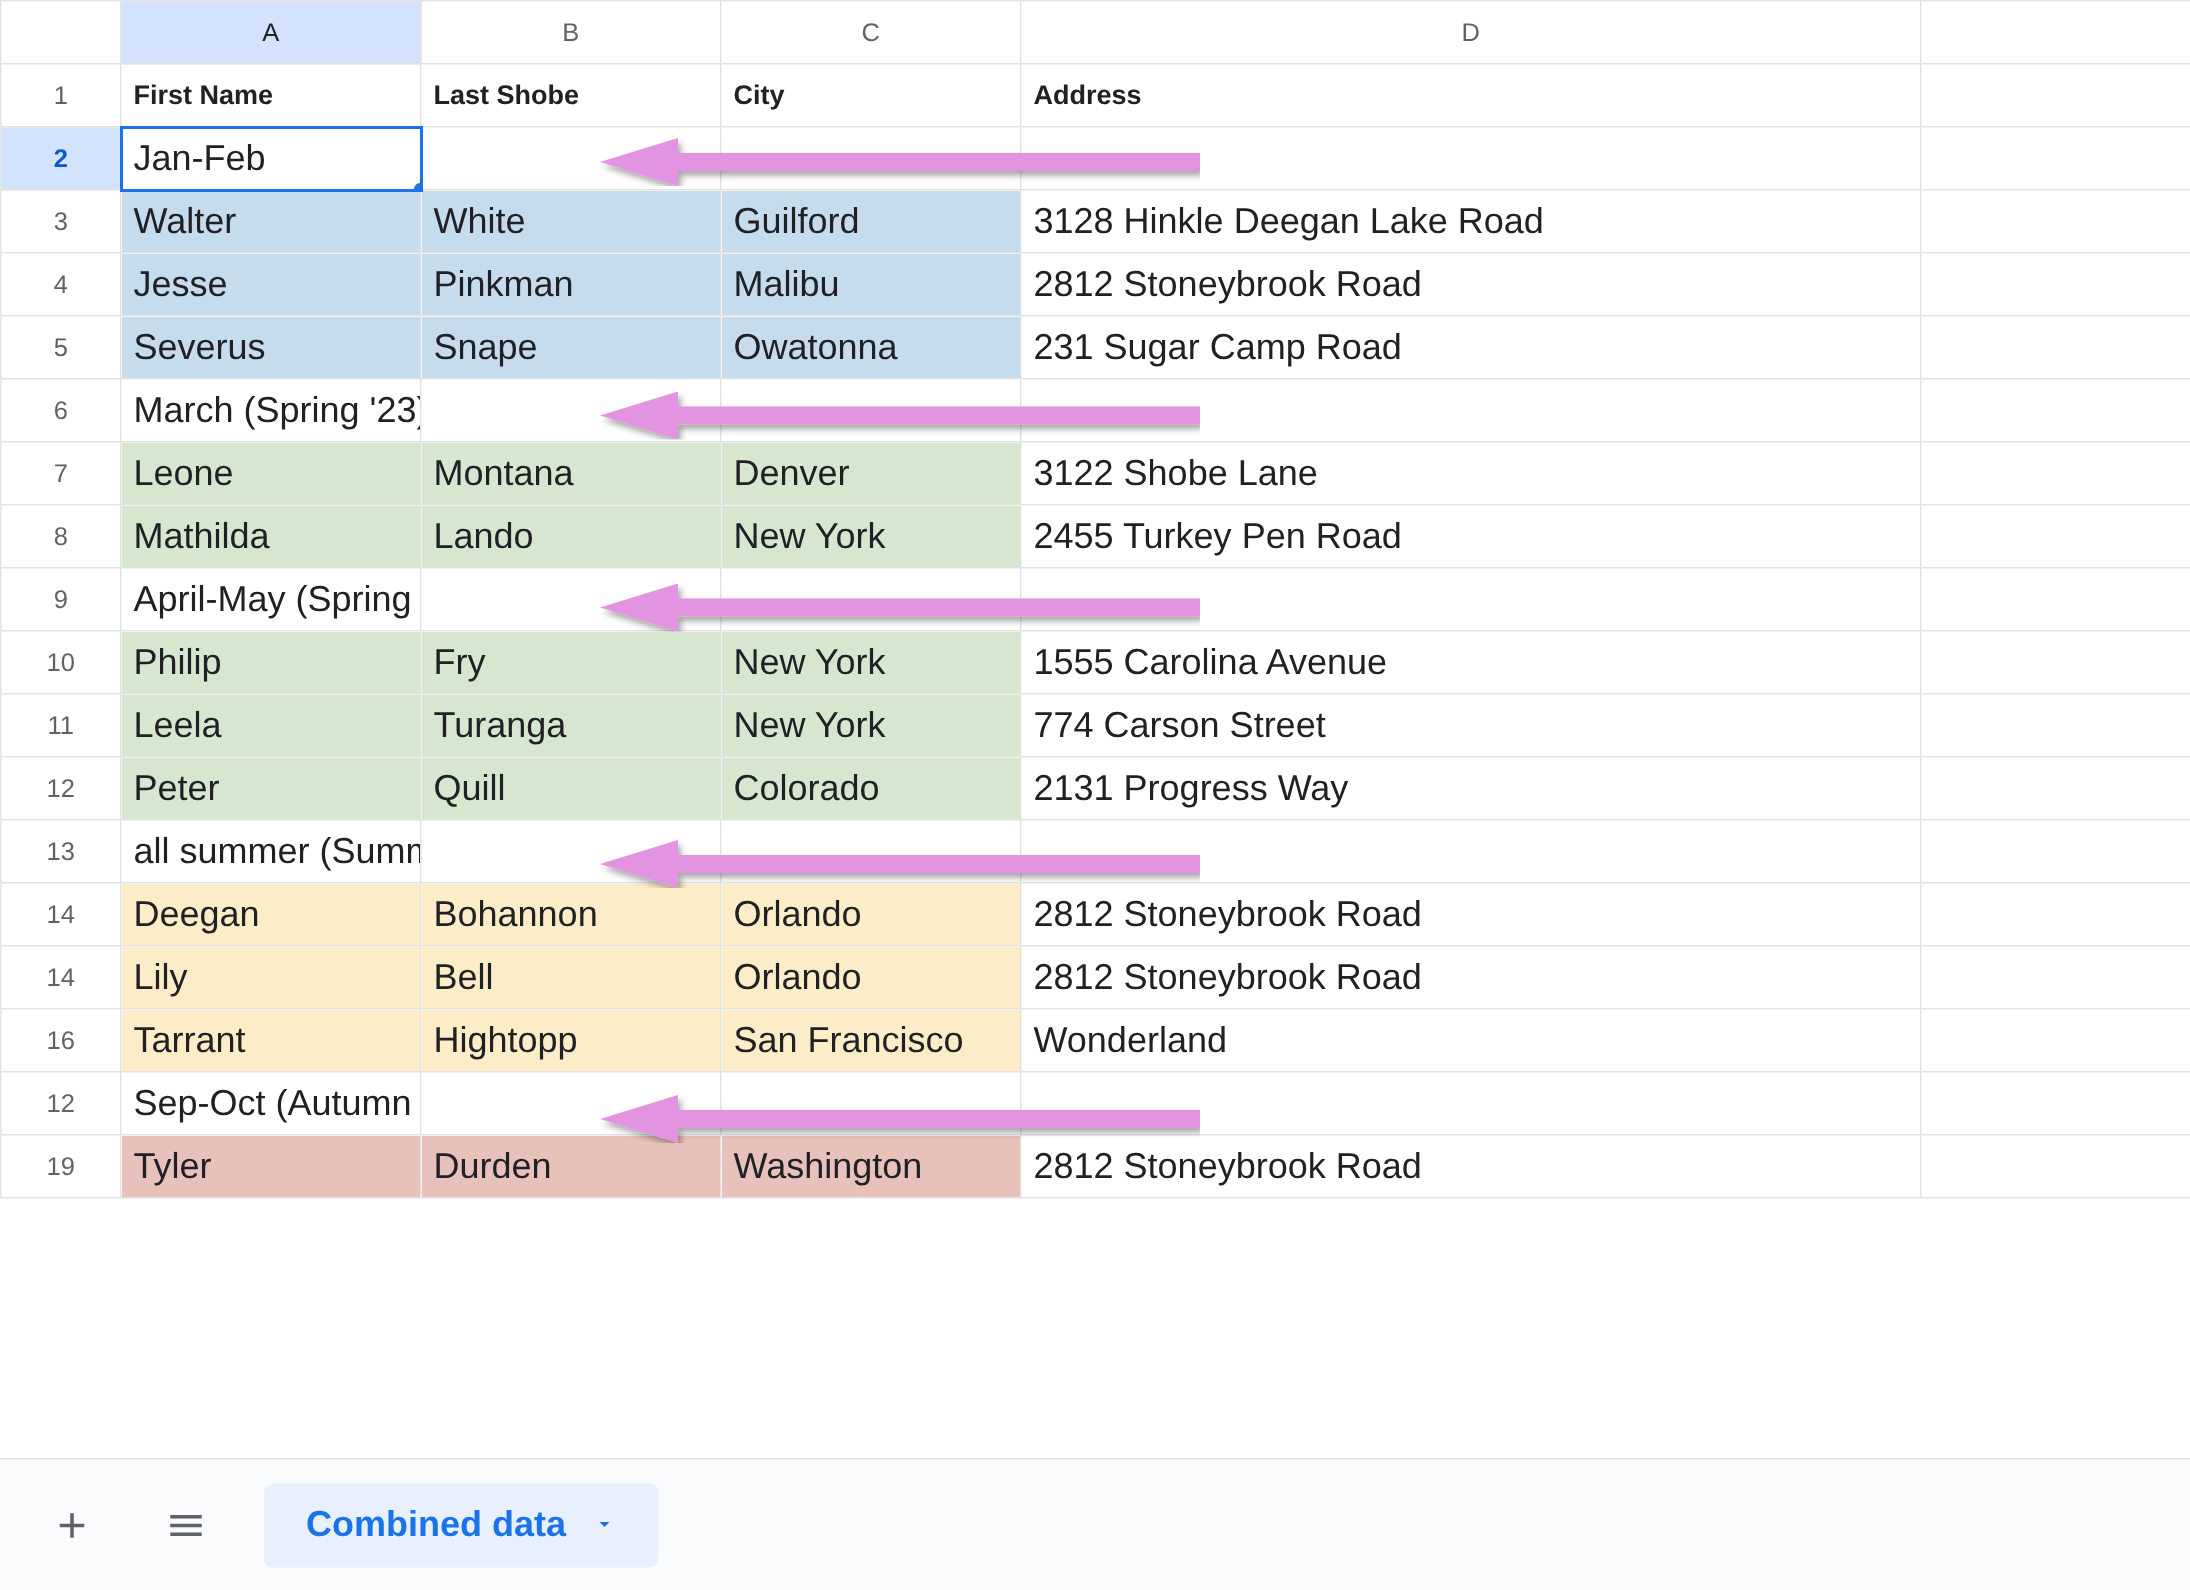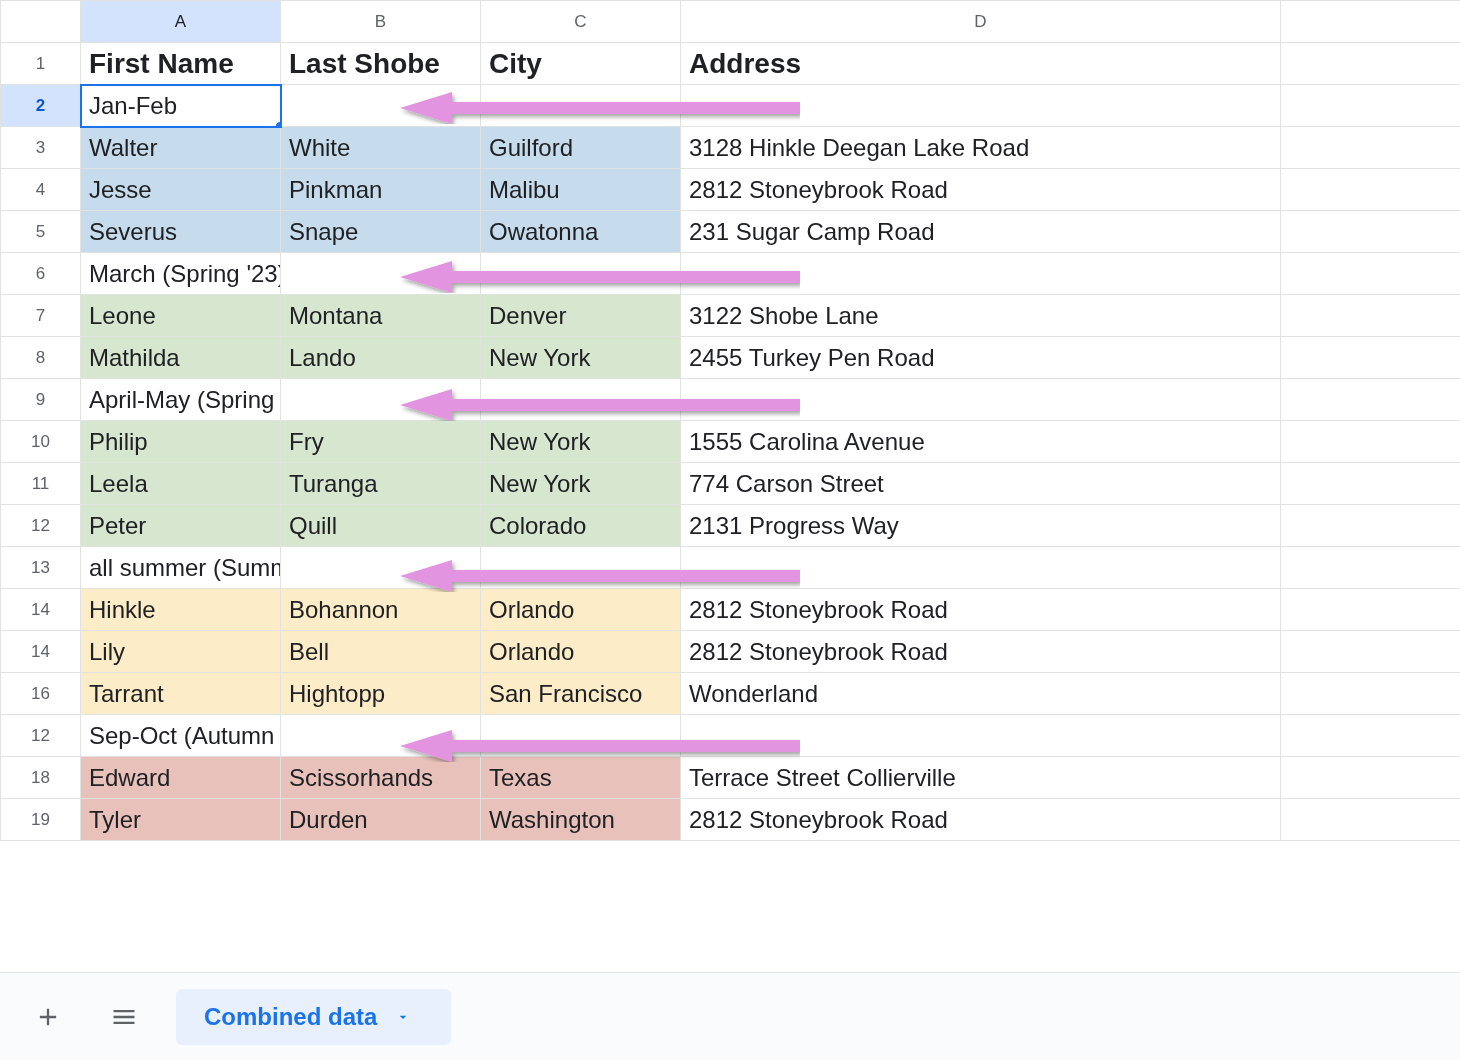--- a/index.html
+++ b/index.html
@@ -51,21 +51,21 @@
     border: 1px solid #e1e3e1;
     padding: 4px 8px;
     font-size: 24px;
     color: #202124;
     height: 42px;
     vertical-align: middle;
     white-space: nowrap;
     overflow: hidden;
     position: relative;
   }
-  tr.hdr td.cell { font-weight: 700; font-size: 28px; }
+  tr.hdr td.cell { font-weight: 700; font-size: 18px; }
   tr.row-blue td.cell.c-a, tr.row-blue td.cell.c-b, tr.row-blue td.cell.c-c { background: #c6dbeb; }
   tr.row-green td.cell.c-a, tr.row-green td.cell.c-b, tr.row-green td.cell.c-c { background: #d6e6cf; }
   tr.row-yellow td.cell.c-a, tr.row-yellow td.cell.c-b, tr.row-yellow td.cell.c-c { background: #fdecc8; }
   tr.row-pink td.cell.c-a, tr.row-pink td.cell.c-b, tr.row-pink td.cell.c-c { background: #e8c2ba; }
   td.cell.selected {
     outline: 2px solid #1a73e8;
     outline-offset: -1px;
     z-index: 2;
   }
   .sel-handle {
@@ -110,21 +110,21 @@
   .sb-btn {
     width: 48px; height: 48px;
     display: flex; align-items: center; justify-content: center;
     color: #5f6368;
     cursor: pointer;
     border-radius: 6px;
   }
   .sb-btn svg { width: 28px; height: 28px; }
   .tab {
     height: 56px;
-    padding: 0 40px 0 28px;
+    padding: 0 28px 0 28px;
     display: flex; align-items: center; gap: 14px;
     background: #e8f0fe;
     color: #1a73e8;
     font-weight: 600;
     font-size: 24px;
     border-radius: 6px;
   }
   .tab .caret { margin-left: 4px; }
 </style>
 </head>
@@ -257,21 +257,21 @@
     <th class="rowhdr">13</th>
     <td class="cell c-a">all summer (Summer '23)</td>
     <td class="cell c-b"></td>
     <td class="cell c-c"></td>
     <td class="cell c-d"></td>
     <td class="cell"></td>
   </tr>
 
   <tr class="row-yellow">
     <th class="rowhdr">14</th>
-    <td class="cell c-a">Hinkle</td>
+    <td class="cell c-a">Deegan</td>
     <td class="cell c-b">Bohannon</td>
     <td class="cell c-c">Orlando</td>
     <td class="cell c-d">2812 Stoneybrook Road</td>
     <td class="cell"></td>
   </tr>
   <tr class="row-yellow">
     <th class="rowhdr">14</th>
     <td class="cell c-a">Lily</td>
     <td class="cell c-b">Bell</td>
     <td class="cell c-c">Orlando</td>
@@ -289,28 +289,20 @@
 
   <tr>
     <th class="rowhdr">12</th>
     <td class="cell c-a">Sep-Oct (Autumn '23)</td>
     <td class="cell c-b"></td>
     <td class="cell c-c"></td>
     <td class="cell c-d"></td>
     <td class="cell"></td>
   </tr>
 
-  <tr class="row-pink">
-    <th class="rowhdr">18</th>
-    <td class="cell c-a">Edward</td>
-    <td class="cell c-b">Scissorhands</td>
-    <td class="cell c-c">Texas</td>
-    <td class="cell c-d">Terrace Street Collierville</td>
-    <td class="cell"></td>
-  </tr>
   <tr class="row-pink">
     <th class="rowhdr">19</th>
     <td class="cell c-a">Tyler</td>
     <td class="cell c-b">Durden</td>
     <td class="cell c-c">Washington</td>
     <td class="cell c-d">2812 Stoneybrook Road</td>
     <td class="cell"></td>
   </tr>
 </tbody>
     </table>

